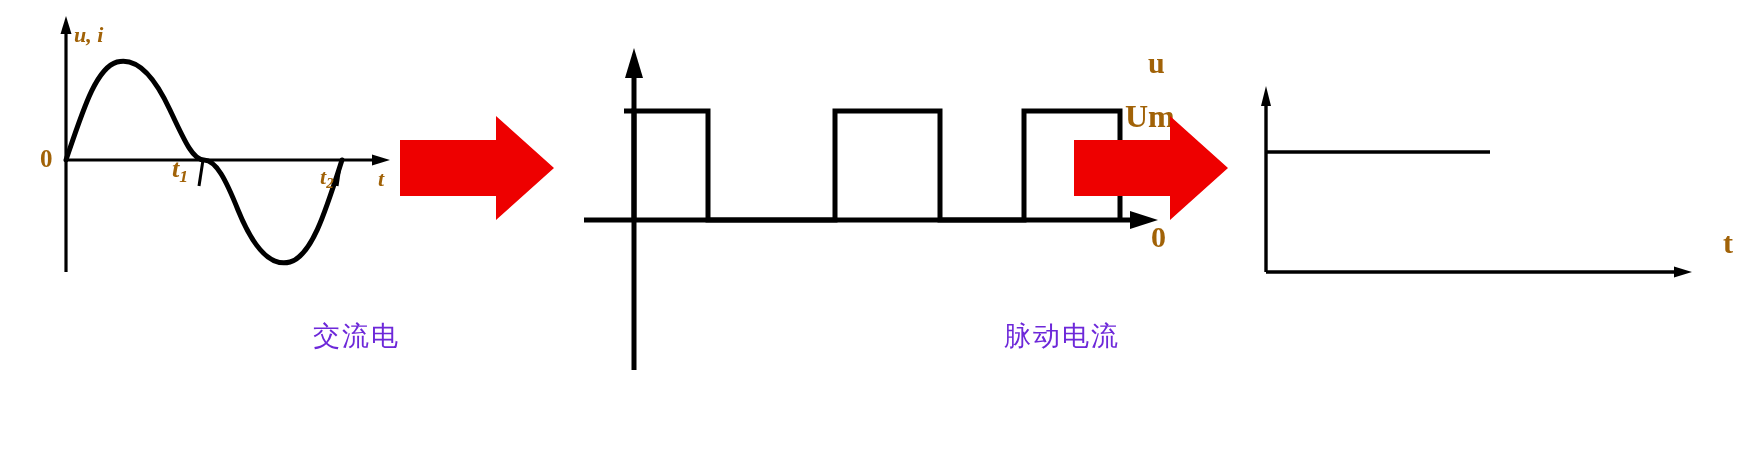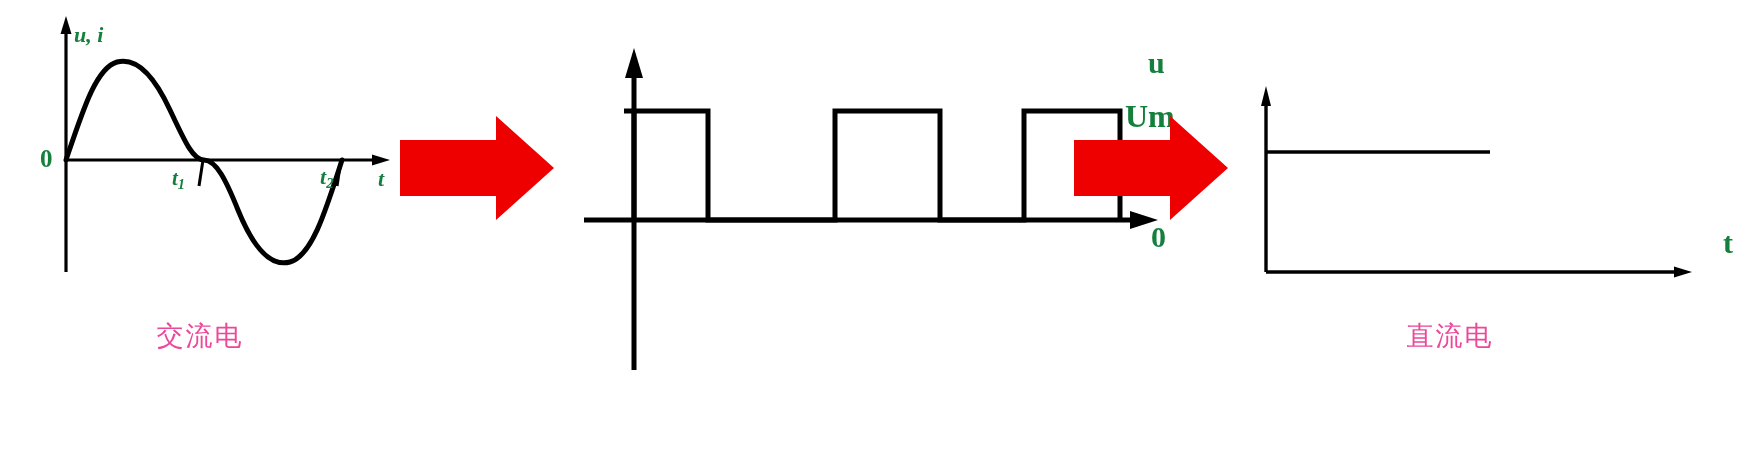--- a/index.html
+++ b/index.html
@@ -28,52 +28,52 @@
   #panel-ac      { left: 0px;    width: 400px; }
   #panel-arrow1  { left: 396px;  width: 170px; }
   #panel-pulse   { left: 560px;  width: 640px; }
   #panel-arrow2  { left: 1060px; width: 200px; }
   #panel-dc      { left: 1220px; width: 538px; }
 
   .svgbox { position: absolute; left: 0; top: 0; }
 
   .caption {
     position: absolute;
-    text-align: center;
+    text-align: right;
     font-family: "DejaVu Sans", sans-serif;
     font-size: 27px;
-    color: #ec4899;
+    color: #6d28d9;
     letter-spacing: 2px;
     white-space: nowrap;
     line-height: 1;
   }
   #caption-ac    { left: 0px;    top: 322px; width: 400px; }
   #caption-pulse { left: 560px;  top: 322px; width: 560px; }
   #caption-dc    { left: 1220px; top: 322px; width: 460px; }
 
   .axis-label {
     position: absolute;
     font-family: "Liberation Serif", serif;
     font-weight: bold;
     font-style: italic;
-    color: #15803d;
+    color: #a16207;
     white-space: nowrap;
     line-height: 1;
   }
   .axis-label.upright { font-style: normal; }
   .sub {
     font-size: 0.68em;
     vertical-align: -0.28em;
     font-style: italic;
   }
 
   
   #lbl-ui   { left: 74px;  top: 24px;  font-size: 22px; }
   #lbl-zero1{ left: 40px;  top: 146px; font-size: 25px; font-style: normal; }
-  #lbl-t1   { left: 172px; top: 168px; font-size: 21px; }
+  #lbl-t1   { left: 172px; top: 156px; font-size: 26px; }
   #lbl-t2   { left: 320px; top: 166px; font-size: 22px; }
   #lbl-t-ac { left: 378px; top: 168px; font-size: 22px; }
 
   
   #lbl-u    { left: 588px; top: 48px;  font-size: 30px; font-style: normal; }
   #lbl-um   { left: 565px; top: 100px; font-size: 32px; font-style: normal; }
   #lbl-zero2{ left: 591px; top: 222px; font-size: 30px; font-style: normal; }
   #lbl-t-p  { left: 1163px;top: 228px; font-size: 30px; font-style: normal; }
 </style>
 </head>
@@ -164,15 +164,15 @@
         <polygon points="472,272 454,266.5 454,277.5" fill="#000"></polygon>
       </g>
 
       <line x1="46" y1="152" x2="270" y2="152" stroke="#000" stroke-width="3.4"></line>
       <line x1="268" y1="152" x2="268" y2="152" stroke="#000" stroke-width="3.4"></line>
     </svg>
 
   </div>
 
   <div class="caption" id="caption-ac">交流电</div>
-  <div class="caption" id="caption-dc">直流电</div>
+  <div class="caption" id="caption-pulse">脉动电流</div>
 
 </div>
 
 </body></html>

